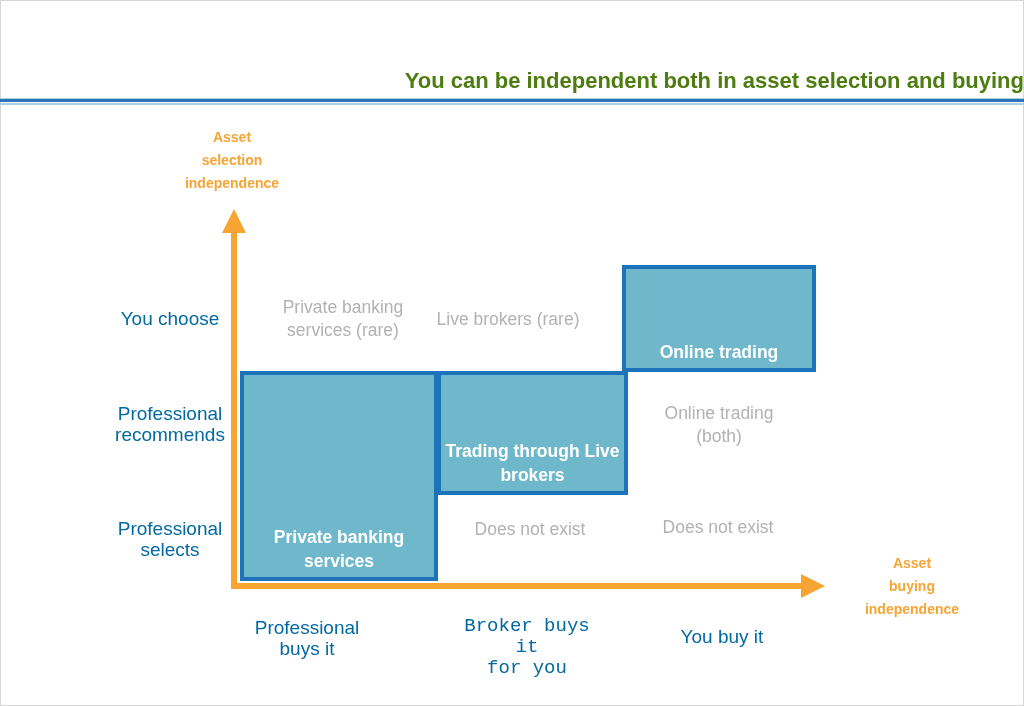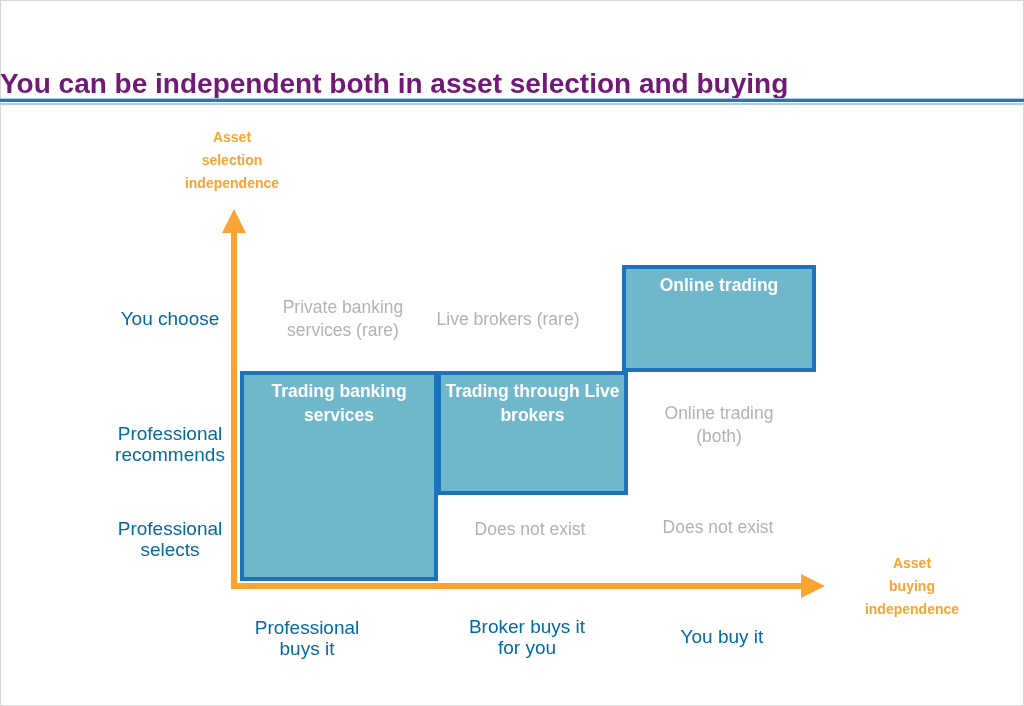--- a/index.html
+++ b/index.html
@@ -11,24 +11,24 @@
     font-family: "Liberation Sans", "DejaVu Sans", sans-serif;
     box-shadow: inset 0 0 0 1px #d6d6d6;
     overflow: hidden;
   }
   .abs { position: absolute; }
 
   
   .title {
     position: absolute;
     top: 68px; left: 0; width: 1024px;
-    text-align: left;
-    font-size: 28px;
+    text-align: right;
+    font-size: 22px;
     font-weight: bold;
-    color: #701a75;
+    color: #4d7c0f;
     letter-spacing: 0px;
   }
   .rule { position: absolute; left: 0; width: 1024px; }
   .rule-light-top { top: 98px; height: 1px; background: #a8cee8; }
   .rule-dark     { top: 99px; height: 3px; background: #2b74b8; }
   .rule-light-bot{ top: 103px; height: 2px; background: #a8cee8; }
 
   
   .axis-label {
     position: absolute;
@@ -60,21 +60,21 @@
 
   
   .tick {
     position: absolute;
     color: #0369a1;
     font-size: 19px;
     line-height: 21px;
     text-align: center;
   }
   #tick-you-choose      { left: 105px; top: 308px; width: 130px; }
-  #tick-prof-recommends { left:  95px; top: 403px; width: 150px; margin-top: 20px; }
+  #tick-prof-recommends { left:  95px; top: 403px; width: 150px; }
   #tick-prof-selects    { left: 105px; top: 518px; width: 130px; }
   #tick-prof-buys   { left: 247px; top: 617px; width: 120px; }
   #tick-broker-buys { left: 460px; top: 616px; width: 134px; }
   #tick-you-buy     { left: 657px; top: 626px; width: 130px; }
 
   
   .muted-cell {
     position: absolute;
     color: #b2b2b2;
     font-size: 17.5px;
@@ -92,21 +92,21 @@
     position: absolute;
     box-sizing: border-box;
     background: #6fb7cb;
     border: 4px solid #1c73b9;
     color: #ffffff;
     font-weight: bold;
     font-size: 17.5px;
     line-height: 24px;
     text-align: center;
     display: flex;
-    align-items: flex-start;
+    align-items: flex-end;
     justify-content: center;
     padding: 4px;
   }
   #box-online  { left: 622px; top: 265px; width: 194px; height: 107px; }
   #box-trading { left: 437px; top: 371px; width: 191px; height: 124px; }
   #box-private { left: 240px; top: 371px; width: 198px; height: 210px; }
 </style>
 </head>
 <body>
 
@@ -127,33 +127,33 @@
   <div class="abs y-shaft"></div>
   <div class="abs y-head"></div>
   <div class="abs x-shaft"></div>
   <div class="abs x-head"></div>
 
   <div class="tick" id="tick-you-choose">You choose</div>
   <div class="tick" id="tick-prof-recommends">Professional recommends</div>
   <div class="tick" id="tick-prof-buys">Professional buys it</div>
 
   <div class="tick" id="tick-prof-selects">Professional selects</div>
-  <div class="tick" id="tick-broker-buys" style="white-space: pre-line;">Broker buys it
+  <div class="tick" id="tick-broker-buys" style="white-space: pre-line; font-family: Liberation Mono, monospace;">Broker buys it
 for you</div>
   <div class="tick" id="tick-you-buy">You buy it</div>
 
   <div class="muted-cell" id="cell-pbs-rare">Private banking services (rare)</div>
   <div class="muted-cell" id="cell-live-rare">Live brokers (rare)</div>
   <div class="muted-cell" id="cell-online-rare">Online trading (both)</div>
   <div class="muted-cell" id="cell-dne-mid">Does not exist</div>
   <div class="muted-cell" id="cell-dne-right">Does not exist</div>
 
   <div class="hbox" id="box-online">
     <span>Online trading</span>
   </div>
   <div class="hbox" id="box-trading">
     <span>Trading through Live brokers</span>
   </div>
   <div class="hbox" id="box-private">
-    <span>Trading banking services</span>
+    <span>Private banking services</span>
   </div>
 
 </div>
 
 </body></html>

